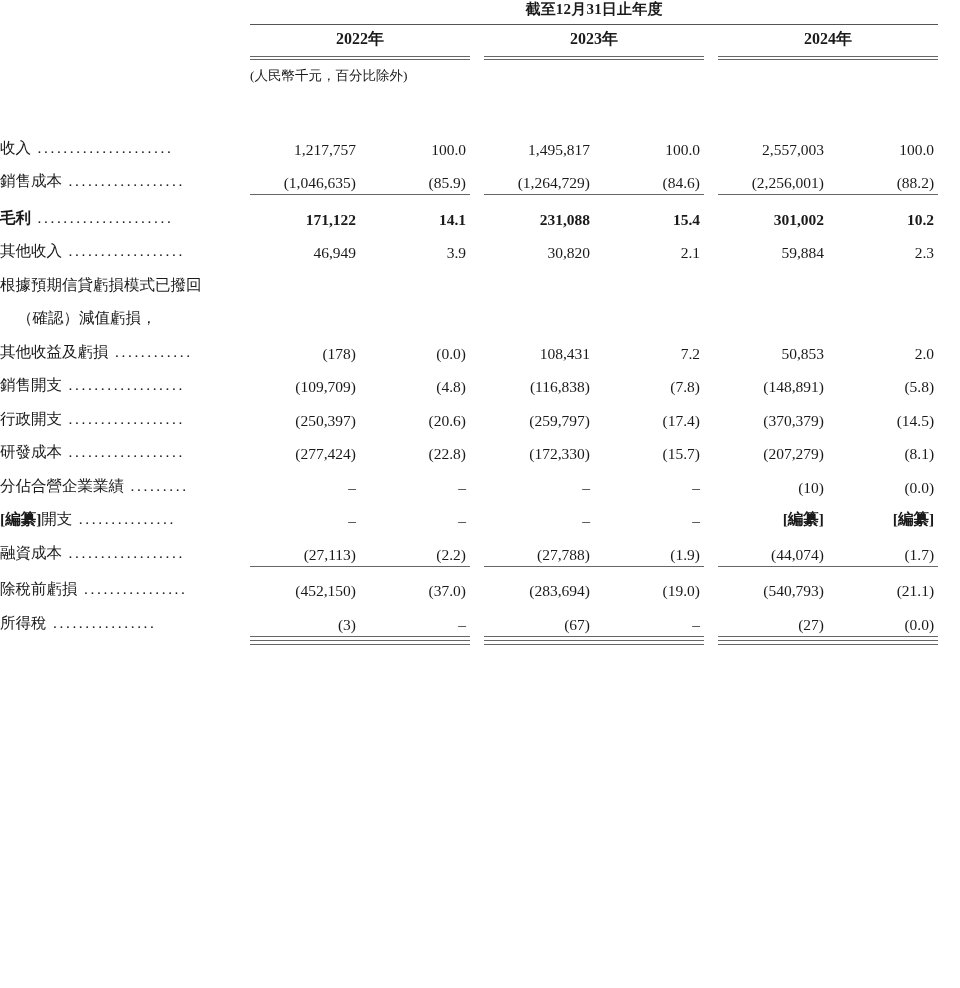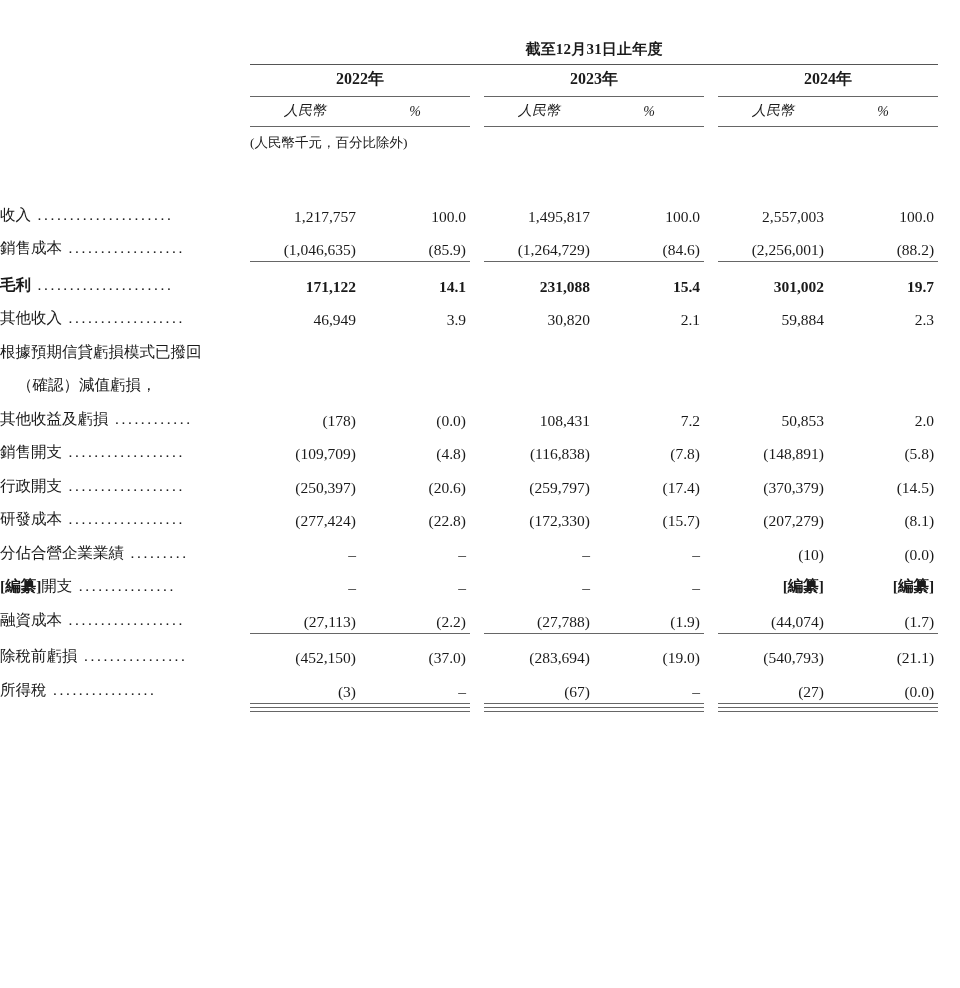--- a/index.html
+++ b/index.html
@@ -22,21 +22,20 @@
     height: 988px;
     box-sizing: border-box;
   }
 
   
   table.fin {
     border-collapse: collapse;
     width: 850px;
     table-layout: fixed;
     font-size: 15.5px;
-    margin-top: 40px;
   }
   col.c-label { width: 236px; }
   col.c-gap   { width: 14px; }
   col.c-num   { width: 110px; }
   col.c-pct   { width: 110px; }
 
   td, th { padding: 0; vertical-align: bottom; font-weight: normal; }
 
   
   .hdr-title {
@@ -156,32 +155,20 @@
       <td></td>
       <td colspan="2">
             <div class="seg"></div>
           </td>
       <td></td>
       <td colspan="2">
             <div class="seg"></div>
           </td>
     </tr>
 
-    <tr>
-      <td></td>
-      <td></td>
-      <td class="hdr-sub">人民幣</td>
-      <td class="hdr-sub">%</td>
-      <td></td>
-      <td class="hdr-sub">人民幣</td>
-      <td class="hdr-sub">%</td>
-      <td></td>
-      <td class="hdr-sub">人民幣</td>
-      <td class="hdr-sub">%</td>
-    </tr>
 
     <tr>
       <td></td>
       <td></td>
       <td>
             <div class="seg"></div>
           </td>
       <td>
             <div class="seg"></div>
           </td>
@@ -270,21 +257,21 @@
             <span class="lbl"><span class="txt b">毛利</span><span class="dots"> .....................</span></span>
           </td>
           <td></td>
           <td class="num b">171,122</td>
           <td class="num b">14.1</td>
           <td></td>
           <td class="num b">231,088</td>
           <td class="num b">15.4</td>
           <td></td>
           <td class="num b">301,002</td>
-          <td class="num b">19.7</td>
+          <td class="num b">10.2</td>
         </tr>
         <tr class="data">
           <td>
             <span class="lbl"><span class="txt">其他收入</span><span class="dots"> ..................</span></span>
           </td>
           <td></td>
           <td class="num">46,949</td>
           <td class="num">3.9</td>
           <td></td>
           <td class="num">30,820</td>

